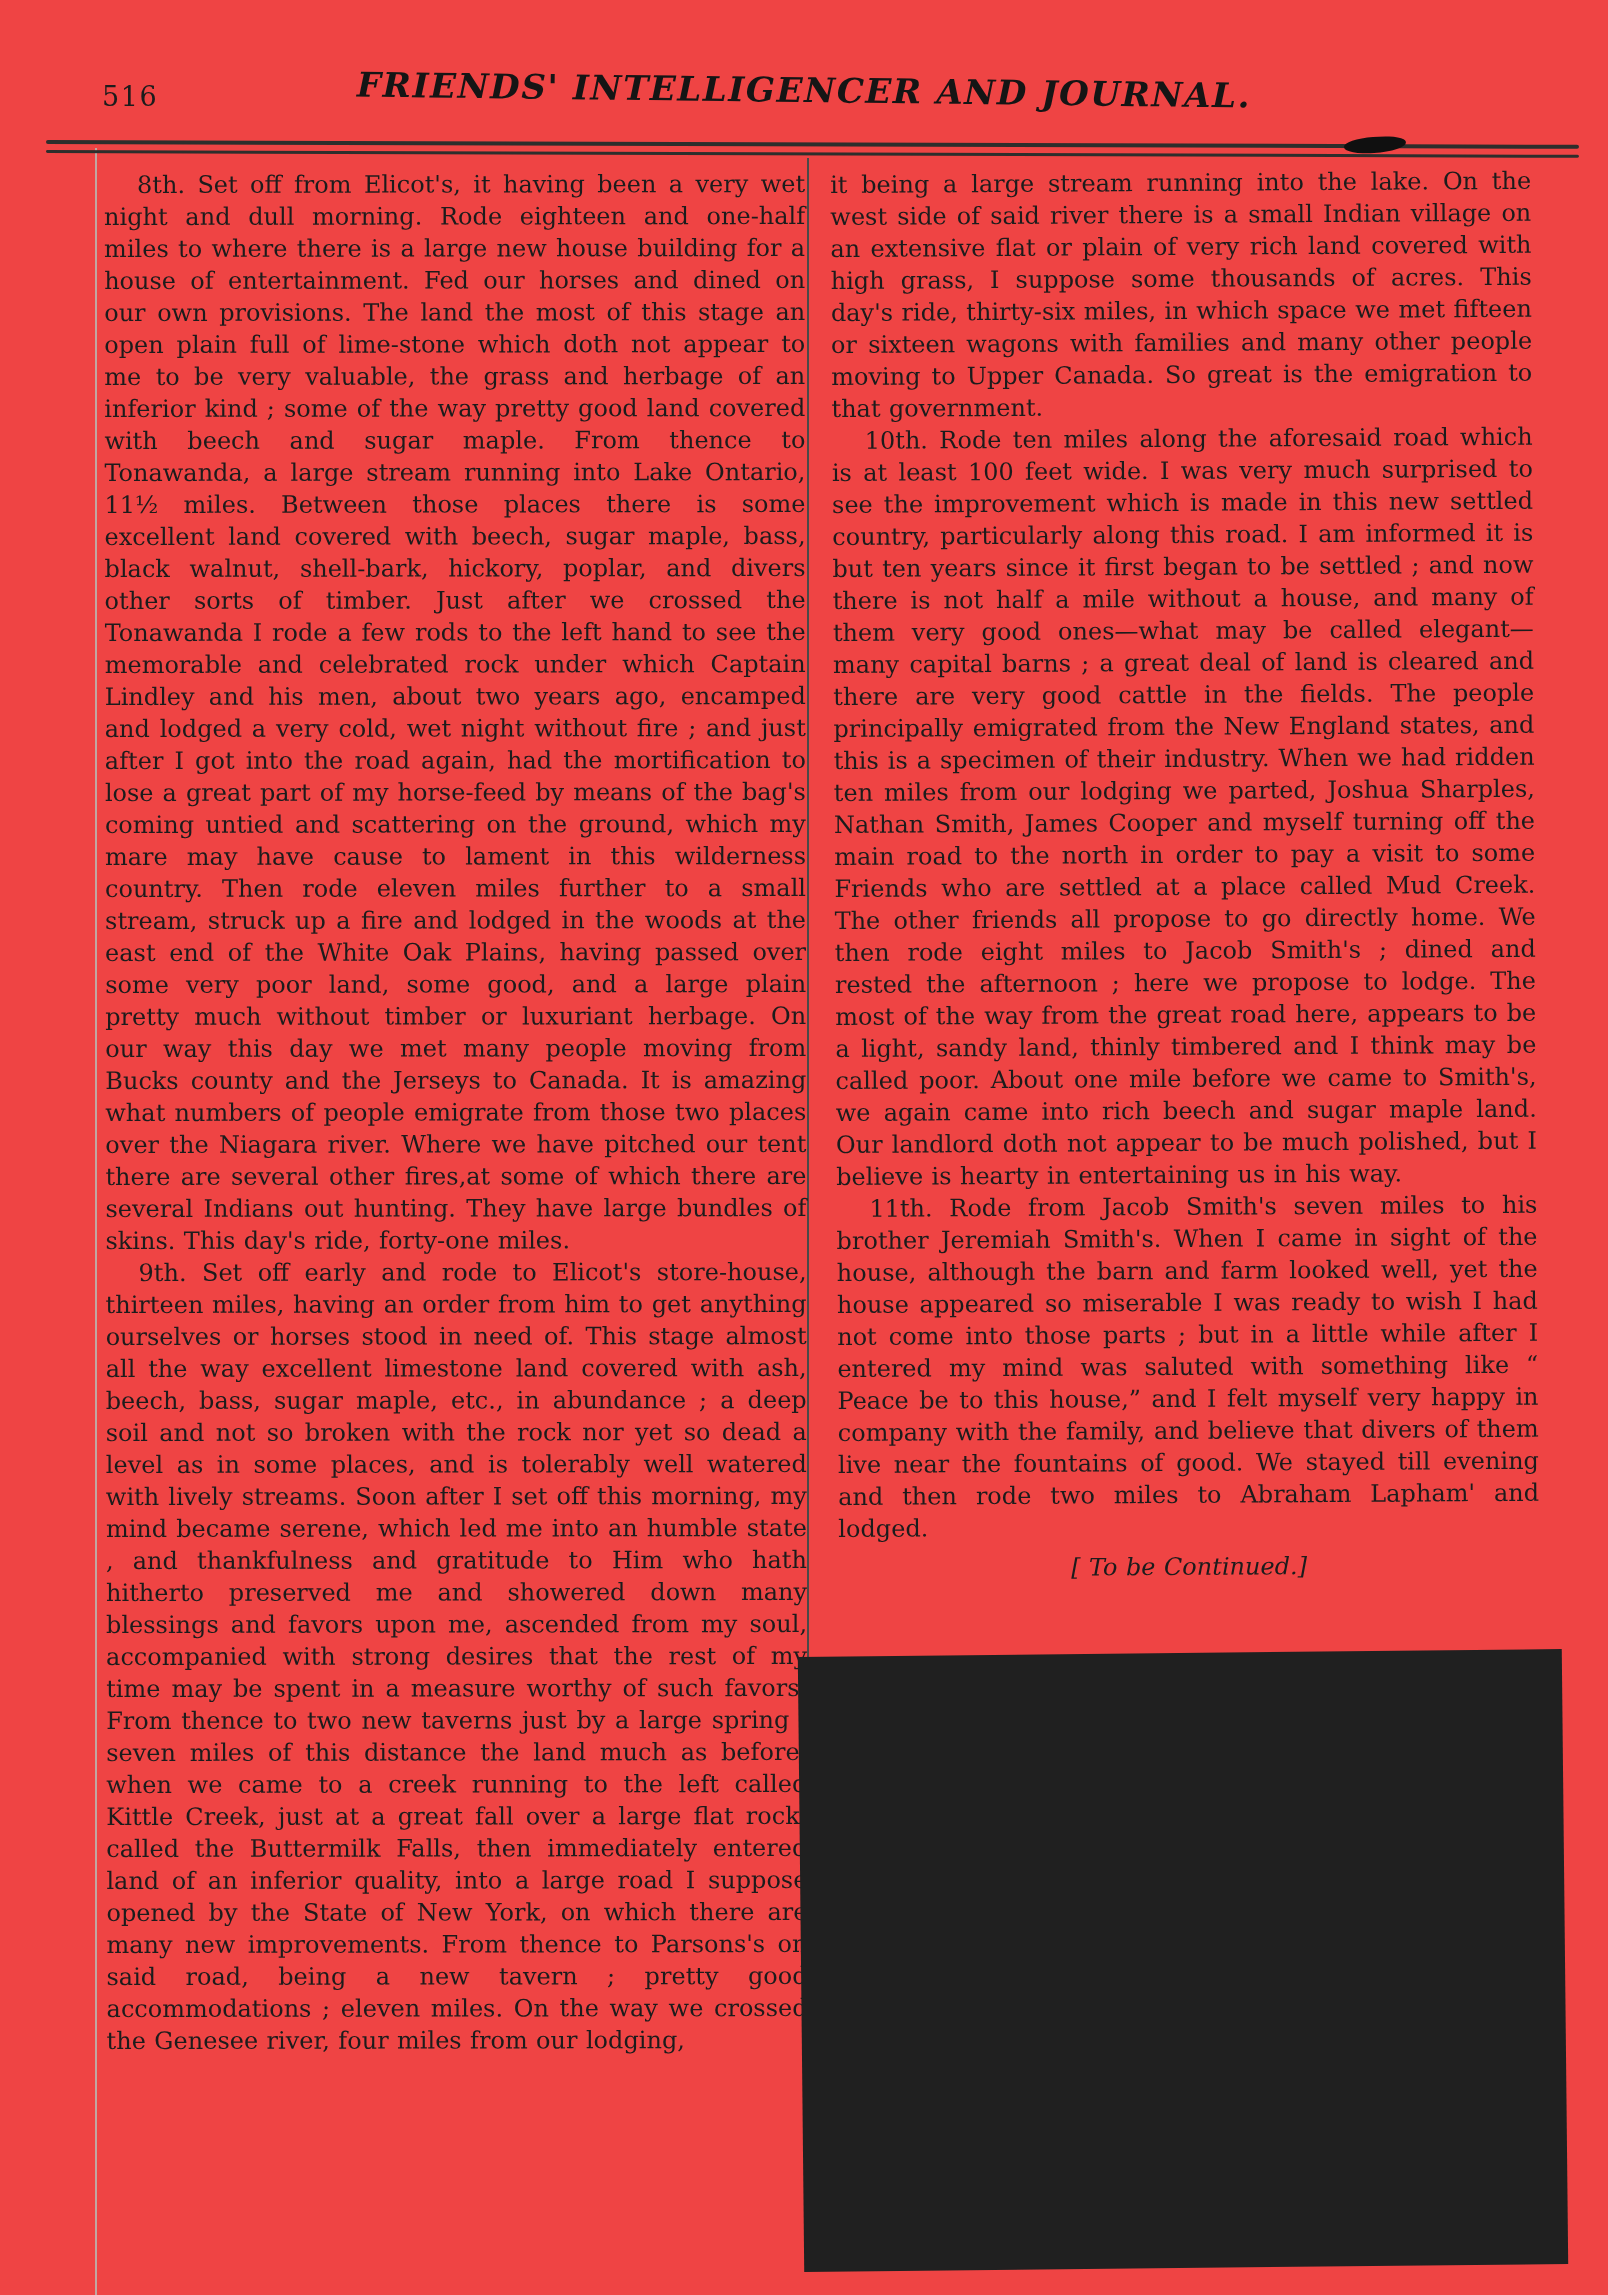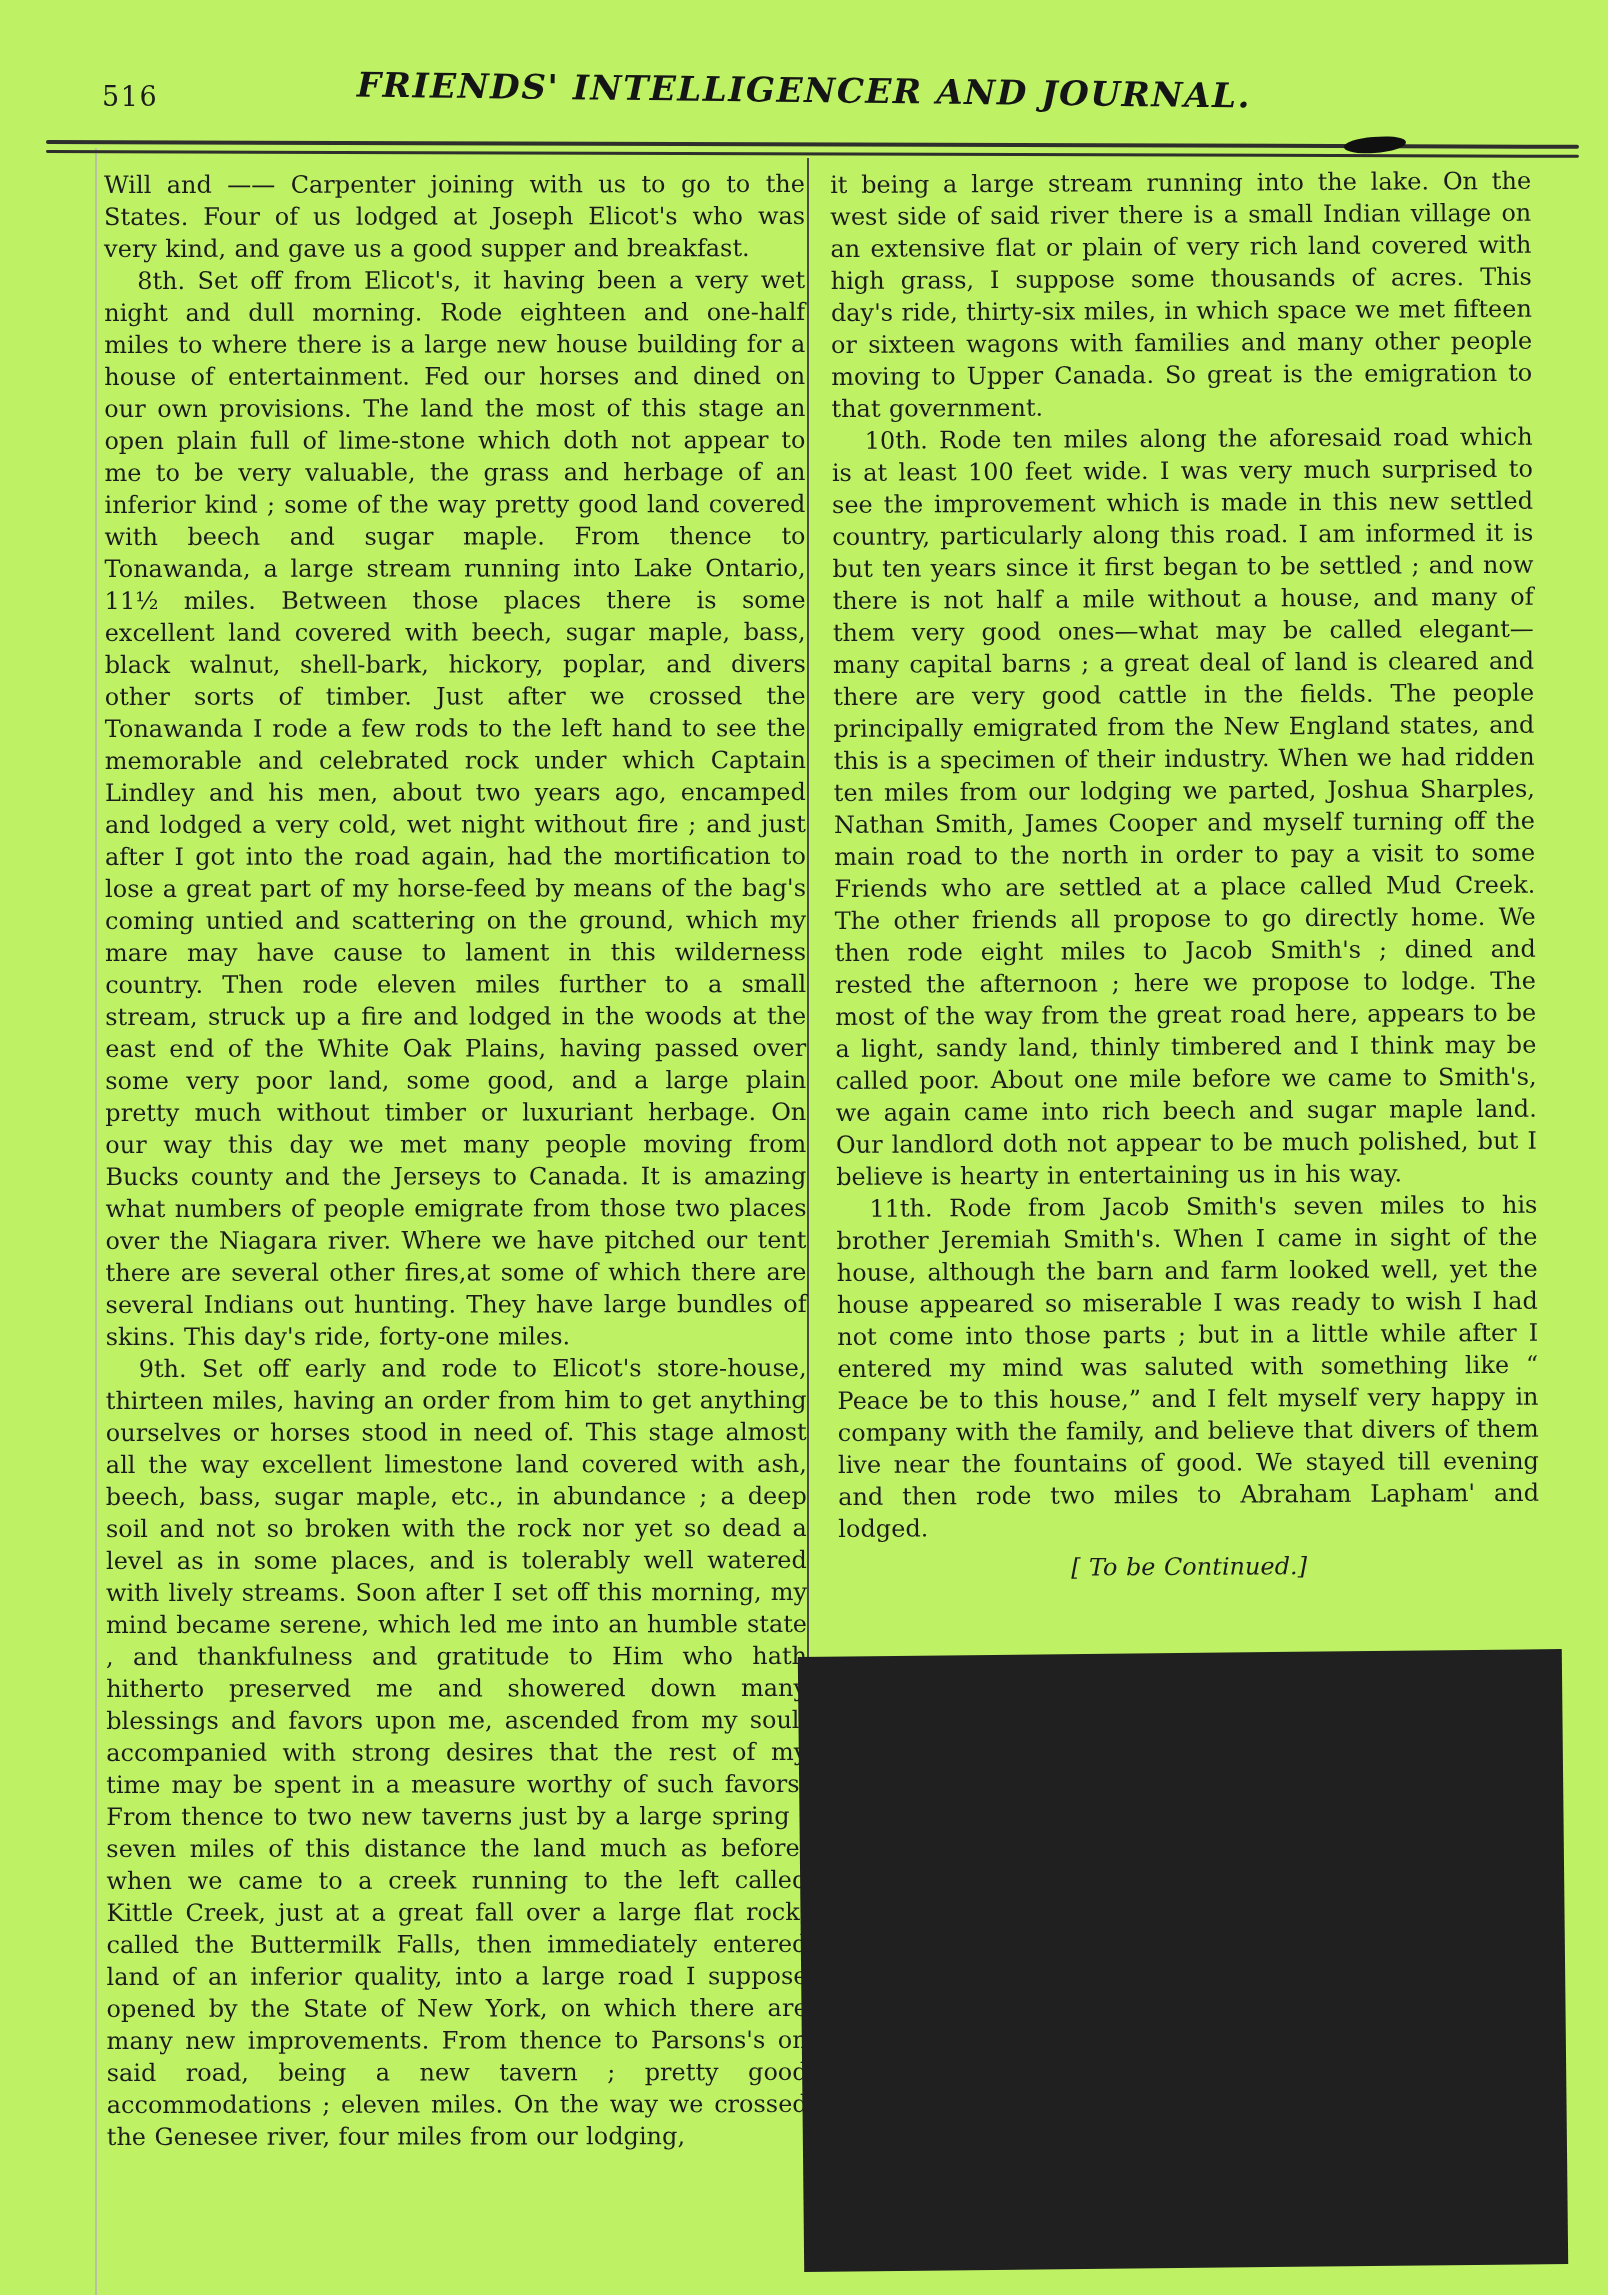--- a/index.html
+++ b/index.html
@@ -4,21 +4,21 @@
 <style>
   html, body { margin: 0; padding: 0; }
   body {
     width: 1608px; height: 2295px;
     background: #f4f3f0;
     font-family: "DejaVu Serif", "Liberation Serif", serif;
   }
   .page {
     position: relative;
     width: 1608px; height: 2295px;
-    background: #bef264;
+    background: #ef4444;
     overflow: hidden;
     color: #1c1c1c;
   }
   
   .scan-edge-left {
     position: absolute; left: 95px; top: 148px;
     width: 1.6px; height: 2147px;
     background: #b9b7b2; opacity: .85;
   }
   .page-number {
@@ -83,21 +83,20 @@
 
   <div class="masthead">FRIENDS' INTELLIGENCER AND JOURNAL.</div>
 
   <div class="rule rule-top"></div>
   <div class="rule rule-bottom"></div>
   <div class="ink-blob"></div>
 
   <div class="col-divider"></div>
 
   <section class="column left">
-    <p class="para"><span class="lead"></span><span class="body-text">Will and —— Carpenter joining with us to go to the States.  Four of us lodged at Joseph Elicot's who was very kind, and gave us a good supper and breakfast.</span></p>
     <p class="para indent"><span class="lead">8th.</span><span class="body-text">Set off from Elicot's, it having been a very wet night and dull morning.  Rode eighteen and one-half miles to where there is a large new house building for a house of entertainment.  Fed our horses and dined on our own provisions.  The land the most of this stage an open plain full of lime-stone which doth not appear to me to be very valuable, the grass and herbage of an inferior kind ; some of the way pretty good land covered with beech and sugar maple.  From thence to Tonawanda, a large stream running into Lake Ontario, 11½ miles.  Between those places there is some excellent land covered with beech, sugar maple, bass, black walnut, shell-bark, hickory, poplar, and divers other sorts of timber.  Just after we crossed the Tonawanda I rode a few rods to the left hand to see the memorable and celebrated rock under which Captain Lindley and his men, about two years ago, encamped and lodged a very cold, wet night without fire ; and just after I got into the road again, had the mortification to lose a great part of my horse-feed by means of the bag's coming untied and scattering on the ground, which my mare may have cause to lament in this wilderness country.  Then rode eleven miles further to a small stream, struck up a fire and lodged in the woods at the east end of the White Oak Plains, having passed over some very poor land, some good, and a large plain pretty much without timber or luxuriant herbage.  On our way this day we met many people moving from Bucks county and the Jerseys to Canada.  It is amazing what numbers of people emigrate from those two places over the Niagara river.  Where we have pitched our tent there are several other fires,at some of which there are several Indians out hunting.  They have large bundles of skins.  This day's ride, forty-one miles.</span></p>
     <p class="para indent"><span class="lead">9th.</span><span class="body-text">Set off early and rode to Elicot's store-house, thirteen miles, having an order from him to get anything ourselves or horses stood in need of.  This stage almost all the way excellent limestone land covered with ash, beech, bass, sugar maple, etc., in abundance ; a deep soil and not so broken with the rock nor yet so dead a level as in some places, and is tolerably well watered with lively streams.  Soon after I set off this morning, my mind became serene, which led me into an humble state , and thankfulness and gratitude to Him who hath hitherto preserved me and showered down many blessings and favors upon me, ascended from my soul, accompanied with strong desires that the rest of my time may be spent in a measure worthy of such favors.  From thence to two new taverns just by a large spring ; seven miles of this distance the land much as before, when we came to a creek running to the left called Kittle Creek, just at a great fall over a large flat rock, called the Buttermilk Falls, then immediately entered land of an inferior quality, into a large road I suppose opened by the State of New York, on which there are many new improvements.  From thence to Parsons's on said road, being a new tavern ; pretty good accommodations ; eleven miles.  On the way we crossed the Genesee river, four miles from our lodging,</span></p>
   </section>
 
   <section class="column right">
     <p class="para"><span class="lead"></span><span class="body-text">it being a large stream running into the lake.  On the west side of said river there is a small Indian village on an extensive flat or plain of very rich land covered with high grass, I suppose some thousands of acres.  This day's ride, thirty-six miles, in which space we met fifteen or sixteen wagons with families and many other people moving to Upper Canada.  So great is the emigration to that government.</span></p>
     <p class="para indent"><span class="lead">10th.</span><span class="body-text">Rode ten miles along the aforesaid road which is at least 100 feet wide.  I was very much surprised to see the improvement which is made in this new settled country, particularly along this road.  I am informed it is but ten years since it first began to be settled ; and now there is not half a mile without a house, and many of them very good ones—what may be called elegant—many capital barns ; a great deal of land is cleared and there are very good cattle in the fields.  The people principally emigrated from the New England states, and this is a specimen of their industry.  When we had ridden ten miles from our lodging we parted, Joshua Sharples, Nathan Smith, James Cooper and myself turning off the main road to the north in order to pay a visit to some Friends who are settled at a place called Mud Creek.  The other friends all propose to go directly home.  We then rode eight miles to Jacob Smith's ; dined and rested the afternoon ; here we propose to lodge.  The most of the way from the great road here, appears to be a light, sandy land, thinly timbered and I think may be called poor.  About one mile before we came to Smith's, we again came into rich beech and sugar maple land.  Our landlord doth not appear to be much polished, but I believe is hearty in entertaining us in his way.</span></p>
     <p class="para indent"><span class="lead">11th.</span><span class="body-text">Rode from Jacob Smith's seven miles to his brother Jeremiah Smith's.  When I came in sight of the house, although the barn and farm looked well, yet the house appeared so miserable I was ready to wish I had not come into those parts ; but in a little while after I entered my mind was saluted with something like “ Peace be to this house,” and I felt myself very happy in company with the family, and believe that divers of them live near the fountains of good.  We stayed till evening and then rode two miles to Abraham Lapham' and lodged.</span></p>
     <p class="continued">[ To be Continued.]</p>
   </section>

